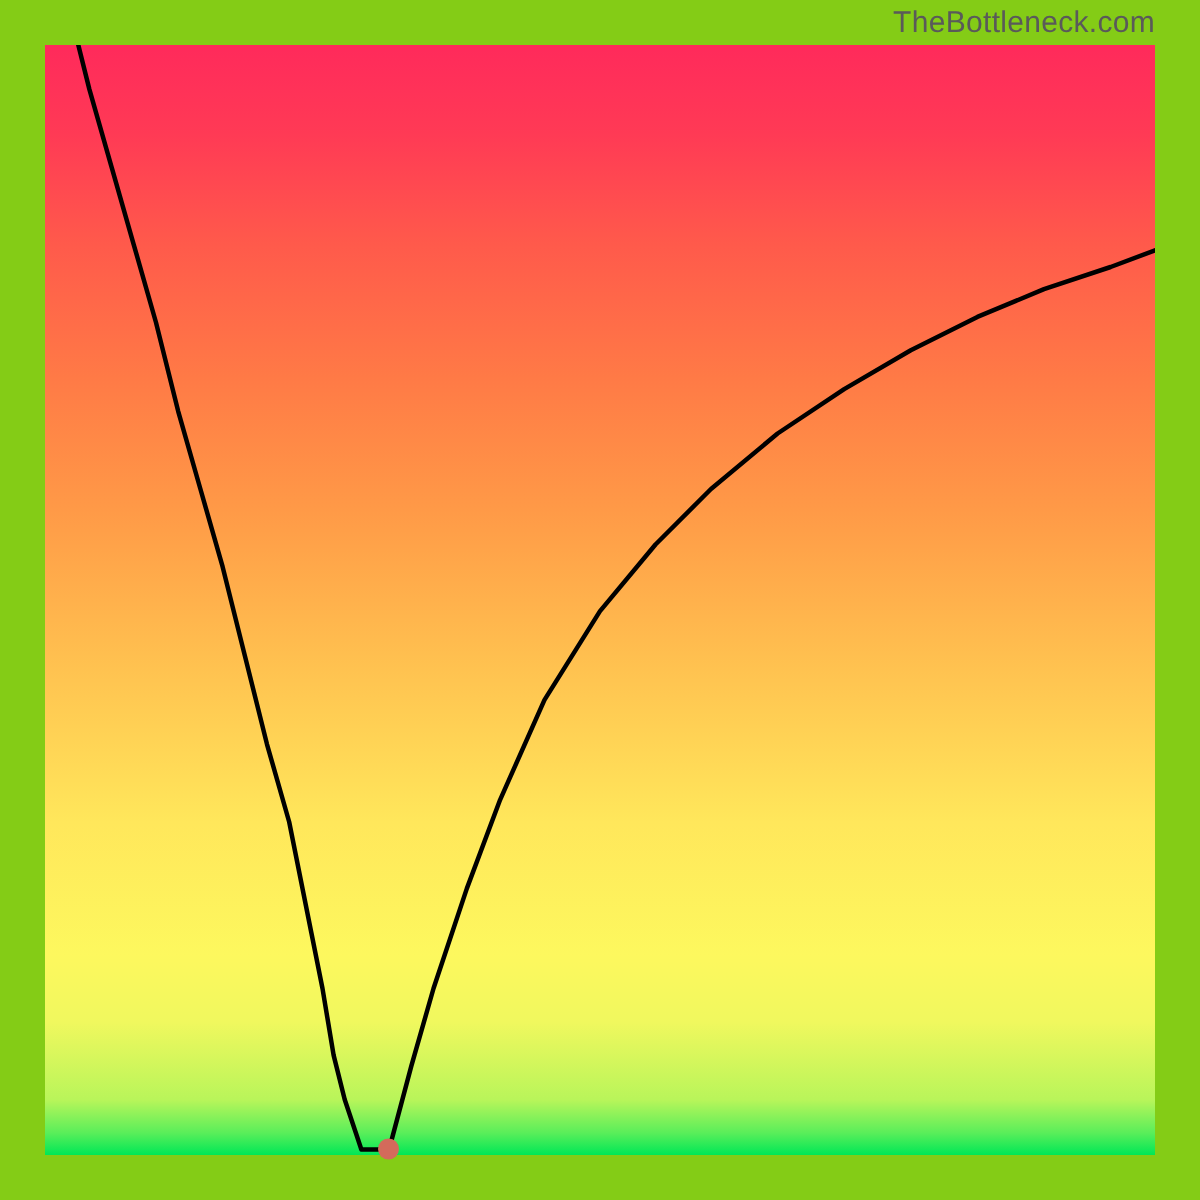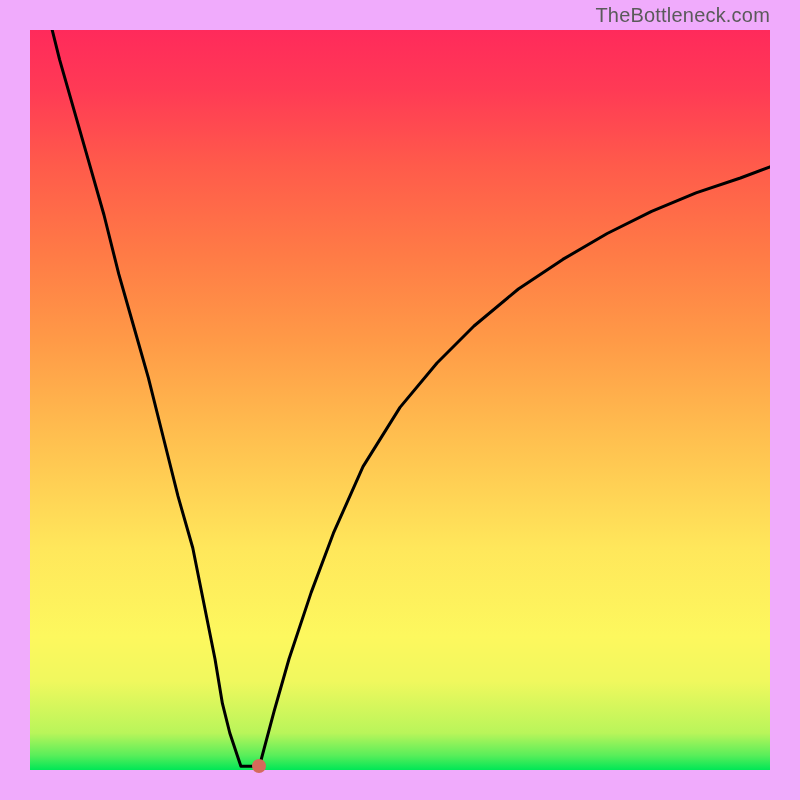--- a/index.html
+++ b/index.html
@@ -10,21 +10,21 @@
     background: #000;
     font-family: Arial, Helvetica, sans-serif;
     overflow: hidden;
   }
   .frame {
     position: absolute;
     top: 0;
     left: 0;
     width: 800px;
     height: 800px;
-    background: #f0abfc;
+    background: #84cc16;
     text-align: right;
   }
   .plot-area {
     position: absolute;
     top: 30px;
     left: 30px;
     width: 740px;
     height: 740px;
     
     background: linear-gradient(

